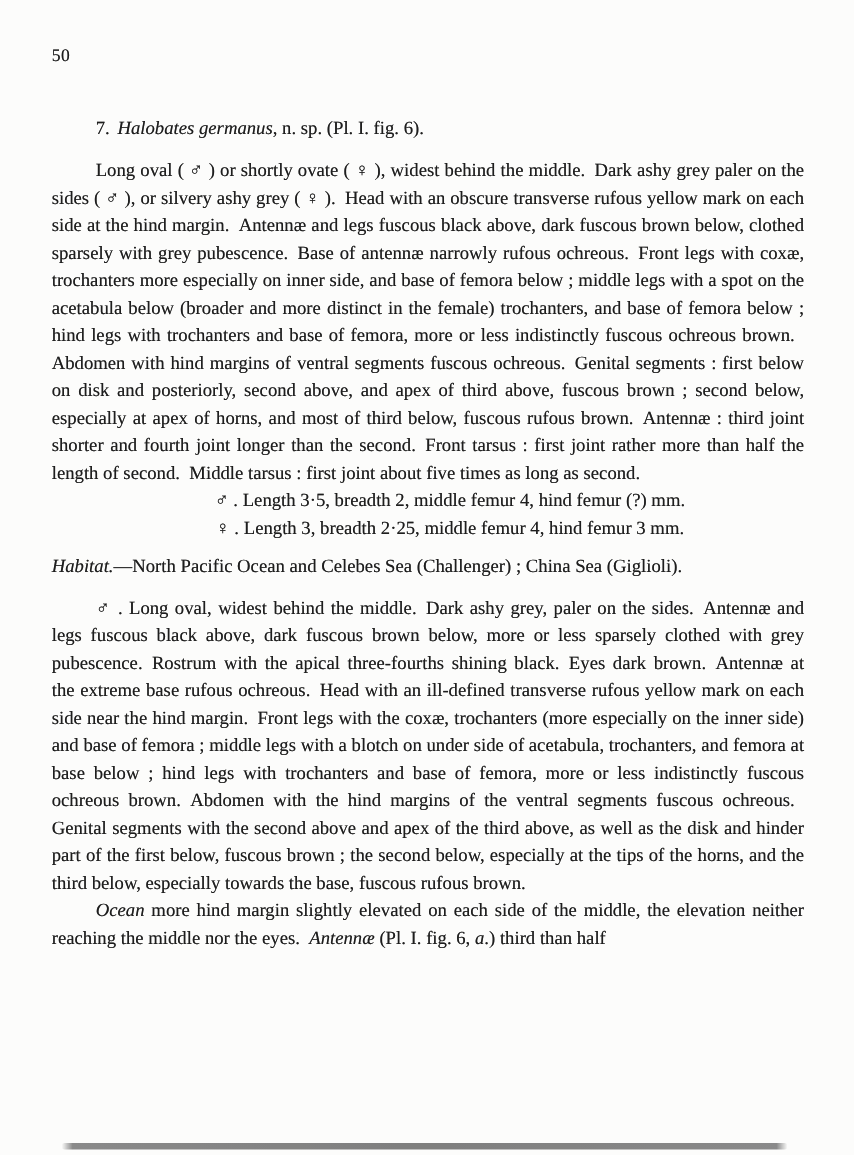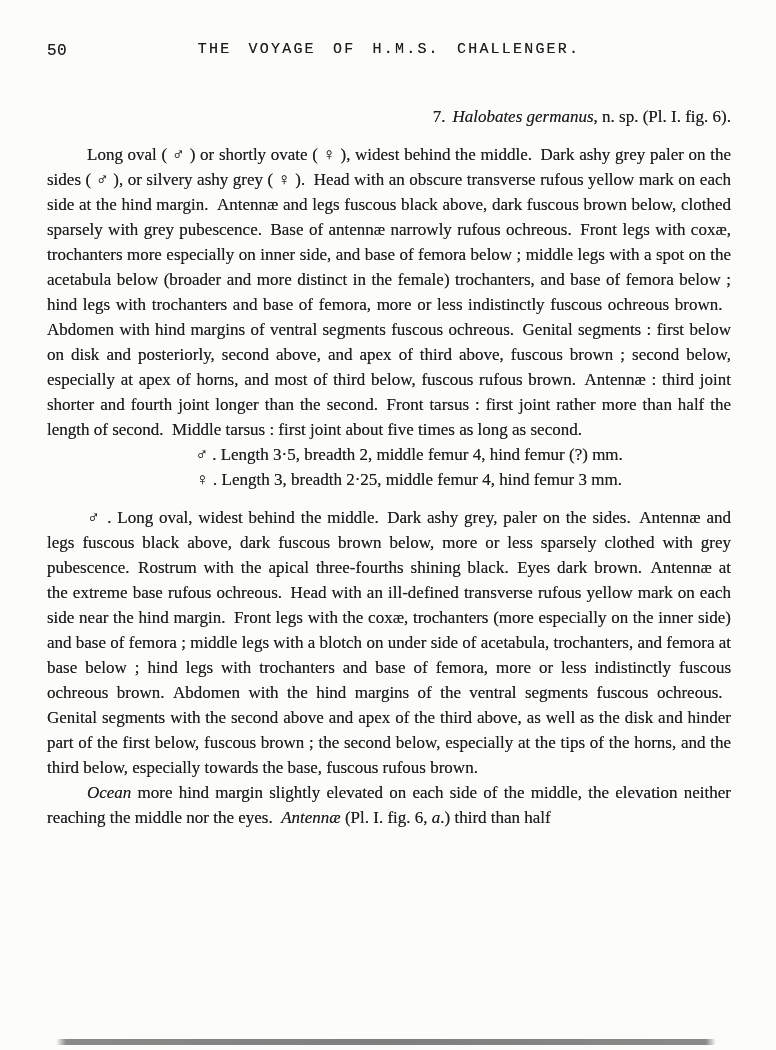--- a/index.html
+++ b/index.html
@@ -10,41 +10,41 @@
     position: relative;
     font-family: "Liberation Serif", "DejaVu Serif", serif;
     color: #1e1e1e;
   }
   .page {
     position: absolute; inset: 0;
     box-sizing: border-box;
     padding: 40px 45px 0 47px;
     text-shadow: 0 0 0.4px rgba(25,25,25,0.65);
   }
-  .header { position: relative; height: 24px; margin-bottom: 22px; font-family: Liberation Mono, monospace; }
+  .header { position: relative; height: 24px; margin-bottom: 22px; }
   .page-number {
     position: absolute; left: 0; top: 2px;
     font-size: 16px; letter-spacing: 0.5px;
   }
   .running-title {
     position: absolute; left: 30px; right: 30px; top: 1px;
     text-align: center;
     font-size: 15px; letter-spacing: 2.2px; word-spacing: 6px;
     white-space: nowrap;
   }
   .para {
     margin: 0;
     font-size: 17px; line-height: 25px;
     text-align: justify;
   }
   .indent { text-indent: 40px; }
   .species-heading {
     margin-top: 40px; margin-bottom: 12px;
     font-size: 17px; line-height: 26px;
-    text-align: right; text-indent: 40px;
+    text-align: left; text-indent: 40px;
   }
   .species-num { margin-right: 7px; }
   .measure { text-align: center; text-indent: 40px; }
   .habitat { margin-top: 10px; text-align: left; }
   .male-desc { margin-top: 13px; }
   i { font-style: italic; }
   .scan-bar {
     position: absolute; left: 56px; top: 1039px;
     width: 660px; height: 6px;
     background: linear-gradient(90deg, rgba(100,100,100,0) 0, #6e6e6e 10px, #606060 50%, #6e6e6e calc(100% - 10px), rgba(100,100,100,0) 100%);
@@ -53,31 +53,31 @@
     filter: blur(0.4px);
   }
 </style>
 </head>
 <body>
 
 <div class="page">
 
   <div class="header">
     <span class="page-number">50</span>
-    <div class="running-title">THE VOYAGE OF H.M.S. CHALLENGER.</div>
   </div>
 
 
   <p class="species-heading"><span class="species-num">7.</span><i>Halobates germanus</i><span>, n. sp. (Pl. I. fig. 6).</span></p>
 
   <p class="para indent">Long oval ( ♂ ) or shortly ovate ( ♀ ), widest behind the middle. Dark ashy grey paler on the sides ( ♂ ), or silvery ashy grey ( ♀ ). Head with an obscure transverse rufous yellow mark on each side at the hind margin. Antennæ and legs fuscous black above, dark fuscous brown below, clothed sparsely with grey pubescence. Base of antennæ narrowly rufous ochreous. Front legs with coxæ, trochanters more especially on inner side, and base of femora below ; middle legs with a spot on the acetabula below (broader and more distinct in the female) trochanters, and base of femora below ; hind legs with trochanters and base of femora, more or less indistinctly fuscous ochreous brown. Abdomen with hind margins of ventral segments fuscous ochreous. Genital segments : first below on disk and posteriorly, second above, and apex of third above, fuscous brown ; second below, especially at apex of horns, and most of third below, fuscous rufous brown. Antennæ : third joint shorter and fourth joint longer than the second. Front tarsus : first joint rather more than half the length of second. Middle tarsus : first joint about five times as long as second.</p>
 
   <p class="para measure">♂ . Length 3·5, breadth 2, middle femur 4, hind femur (?) mm.</p>
   <p class="para measure">♀ . Length 3, breadth 2·25, middle femur 4, hind femur 3 mm.</p>
 
+  <p class="para habitat"><i>Habitat.</i><span>—North Pacific Ocean and Celebes Sea (Challenger) ; China Sea (Giglioli).</span></p>
 
   <p class="para indent male-desc">♂ . Long oval, widest behind the middle. Dark ashy grey, paler on the sides. Antennæ and legs fuscous black above, dark fuscous brown below, more or less sparsely clothed with grey pubescence. Rostrum with the apical three-fourths shining black. Eyes dark brown. Antennæ at the extreme base rufous ochreous. Head with an ill-defined transverse rufous yellow mark on each side near the hind margin. Front legs with the coxæ, trochanters (more especially on the inner side) and base of femora ; middle legs with a blotch on under side of acetabula, trochanters, and femora at base below ; hind legs with trochanters and base of femora, more or less indistinctly fuscous ochreous brown. Abdomen with the hind margins of the ventral segments fuscous ochreous. Genital segments with the second above and apex of the third above, as well as the disk and hinder part of the first below, fuscous brown ; the second below, especially at the tips of the horns, and the third below, especially towards the base, fuscous rufous brown.</p>
 
   <p class="para indent"><i>Ocean</i><span> more hind margin slightly elevated on each side of the middle, the elevation neither reaching the middle nor the eyes. </span><i>Antennæ</i><span> (Pl. I. fig. 6, </span><i>a</i><span>.) third than half</span></p>
 
   <div class="scan-bar"></div>
 
 </div>
 
 </body></html>

